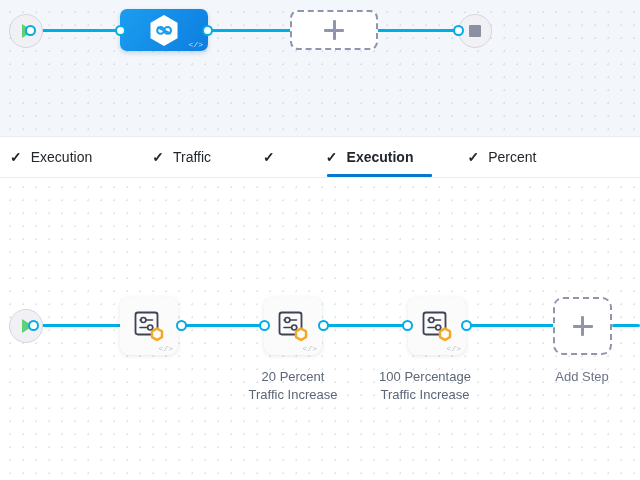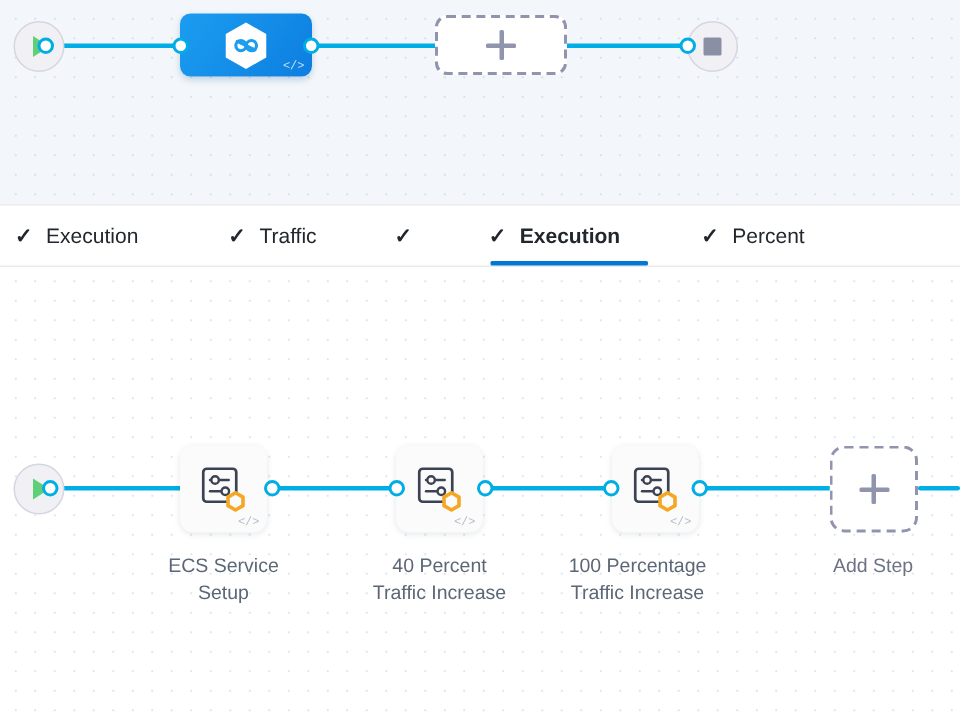--- a/index.html
+++ b/index.html
@@ -209,39 +209,37 @@
           <line x1="8" y1="11" x2="20.5" y2="11"></line>
           <line x1="8" y1="18.5" x2="20.5" y2="18.5"></line>
         </g>
         <circle cx="11.4" cy="11" r="2.5" fill="#fbfbfc" stroke="#3b4353" stroke-width="1.6"></circle>
         <circle cx="18.2" cy="18.5" r="2.5" fill="#fbfbfc" stroke="#3b4353" stroke-width="1.6"></circle>
         <polygon points="25,19.5 30,22.4 30,28.1 25,31 20,28.1 20,22.4" fill="#fbfbfc" stroke="#f5a623" stroke-width="2.4" stroke-linejoin="round"></polygon>
       </svg>
       <span class="code-mark">&lt;/&gt;</span>
     </div>
     <div class="dot" style="left:176px; top:142px;"></div>
-    <div class="caption" style="left:89px; top:190px; width:120px;">ECS Service
-Setup</div>
 
     <div class="step-node" style="left:264px; top:119px;">
       <svg width="34" height="34" viewBox="0 0 34 34">
         <rect x="3.5" y="3.5" width="22" height="22" rx="2.4" fill="none" stroke="#3b4353" stroke-width="1.8"></rect>
         <g fill="none" stroke="#3b4353" stroke-width="1.6" stroke-linecap="round">
           <line x1="8" y1="11" x2="20.5" y2="11"></line>
           <line x1="8" y1="18.5" x2="20.5" y2="18.5"></line>
         </g>
         <circle cx="11.4" cy="11" r="2.5" fill="#fbfbfc" stroke="#3b4353" stroke-width="1.6"></circle>
         <circle cx="18.2" cy="18.5" r="2.5" fill="#fbfbfc" stroke="#3b4353" stroke-width="1.6"></circle>
         <polygon points="25,19.5 30,22.4 30,28.1 25,31 20,28.1 20,22.4" fill="#fbfbfc" stroke="#f5a623" stroke-width="2.4" stroke-linejoin="round"></polygon>
       </svg>
       <span class="code-mark">&lt;/&gt;</span>
     </div>
     <div class="dot" style="left:259px; top:142px;"></div>
     <div class="dot" style="left:318px; top:142px;"></div>
-    <div class="caption" style="left:233px; top:190px; width:120px;">40 Percent
+    <div class="caption" style="left:233px; top:190px; width:120px;">20 Percent
 Traffic Increase</div>
 
     <div class="step-node" style="left:408px; top:119px;">
       <svg width="34" height="34" viewBox="0 0 34 34">
         <rect x="3.5" y="3.5" width="22" height="22" rx="2.4" fill="none" stroke="#3b4353" stroke-width="1.8"></rect>
         <g fill="none" stroke="#3b4353" stroke-width="1.6" stroke-linecap="round">
           <line x1="8" y1="11" x2="20.5" y2="11"></line>
           <line x1="8" y1="18.5" x2="20.5" y2="18.5"></line>
         </g>
         <circle cx="11.4" cy="11" r="2.5" fill="#fbfbfc" stroke="#3b4353" stroke-width="1.6"></circle>

